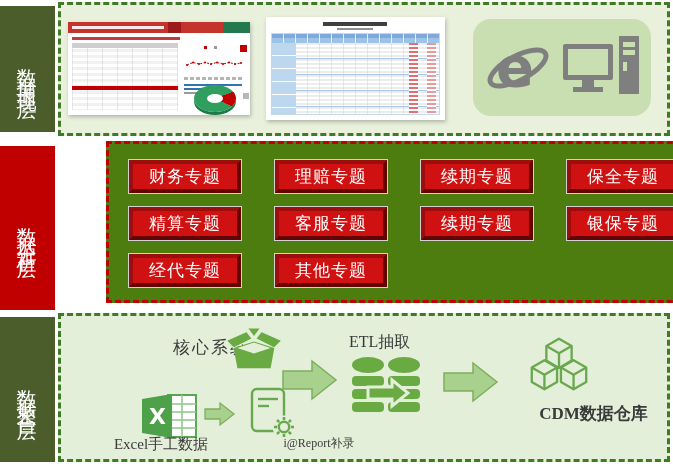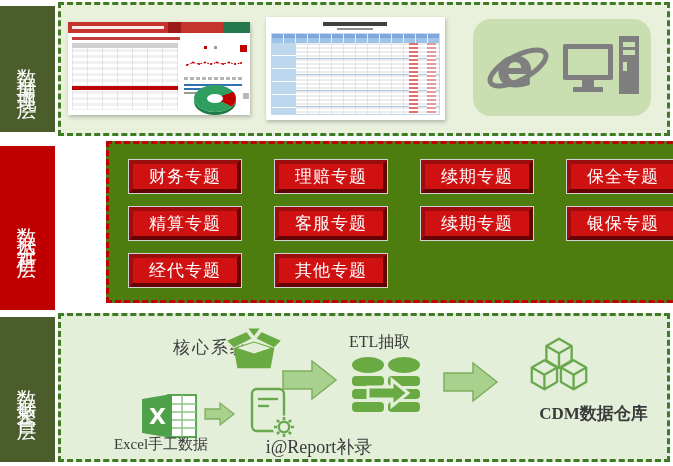--- a/index.html
+++ b/index.html
@@ -81,21 +81,21 @@
   
   .ie-card{position:absolute;left:412px;top:14px;width:178px;height:97px;background:#c9dfb2;
            border-radius:18px;display:flex;align-items:center;justify-content:center;gap:10px;}
 
   
   .int-label{position:absolute;color:#3a3a3a;white-space:nowrap;}
   .lbl-core{left:112px;top:20px;font-size:17px;letter-spacing:2px;}
   .lbl-etl{left:288px;top:16px;font-size:16px;}
   .lbl-cdm{left:440px;top:86px;width:185px;text-align:center;font-size:17px;font-weight:bold;}
   .lbl-excel{left:18px;top:119px;width:164px;text-align:center;font-size:15px;}
-  .lbl-ireport{left:176px;top:119px;width:164px;text-align:center;font-size:18px;}
+  .lbl-ireport{left:176px;top:119px;width:164px;text-align:center;font-size:12px;}
   .abs{position:absolute;}
 </style>
 </head>
 <body>
 
 <div class="stage">
 
   <div class="side side-green" style="top:6px;height:126px;">
     <span class="vtext">数据展现层</span>
   </div>

